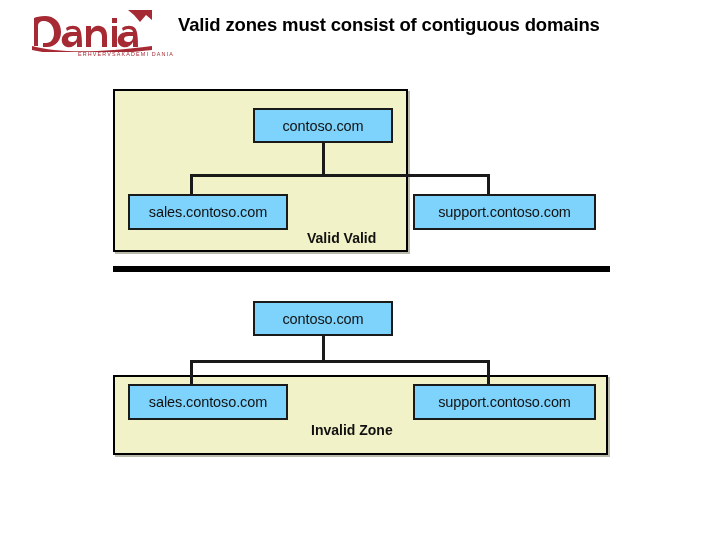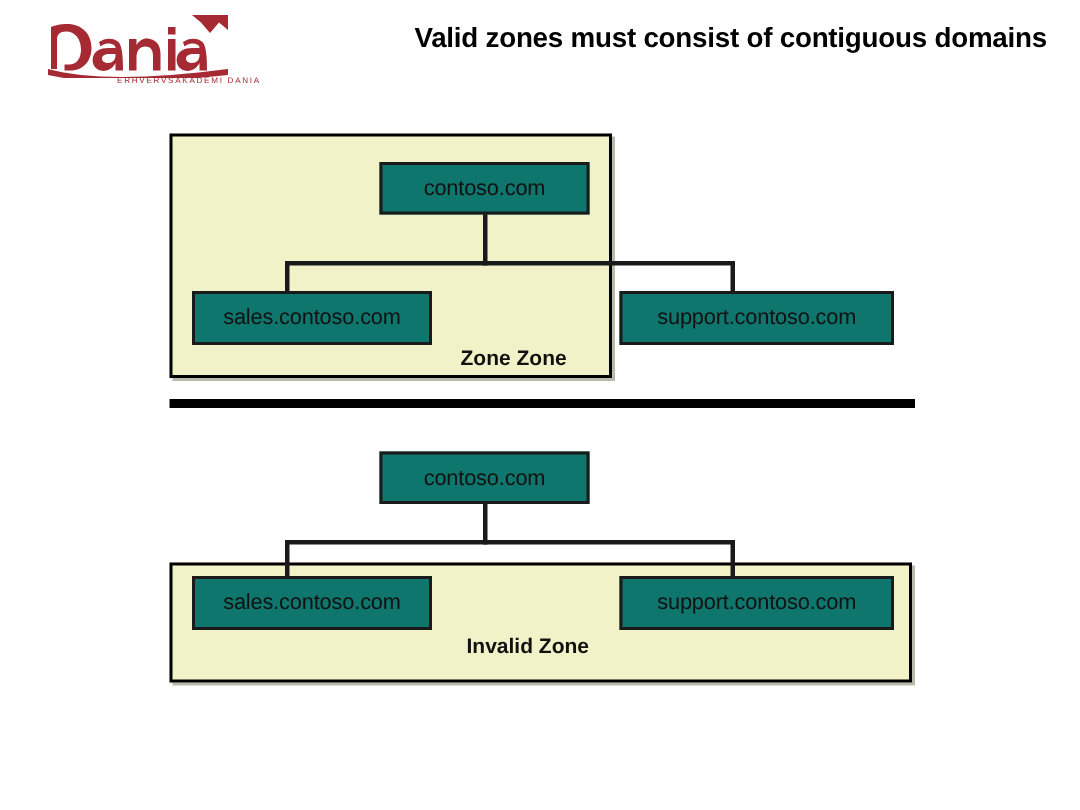--- a/index.html
+++ b/index.html
@@ -44,21 +44,21 @@
     color: #A62A33;
     font-family: "Liberation Sans", sans-serif;
     white-space: nowrap;
   }
 
   #slide-title {
     position: absolute;
     left: 178px;
     top: 14px;
     width: 520px;
-    text-align: right;
+    text-align: left;
     font-size: 18.5px;
     font-weight: bold;
     letter-spacing: -0.15px;
     color: #000000;
     font-family: "Liberation Sans", sans-serif;
     white-space: nowrap;
   }
 
   
   #figure-area {
@@ -81,21 +81,21 @@
     position: absolute;
     font-size: 14px;
     font-weight: bold;
     color: #111111;
     font-family: "Liberation Sans", sans-serif;
     white-space: nowrap;
   }
 
   .node-box {
     position: absolute;
-    background: #0f766e;
+    background: #7dd3fc;
     border: 2px solid #1a1a1a;
     box-sizing: border-box;
     display: flex;
     align-items: center;
     justify-content: center;
     font-size: 14.5px;
     color: #111111;
     font-family: "Liberation Sans", sans-serif;
     white-space: nowrap;
     letter-spacing: -0.1px;
@@ -153,21 +153,21 @@
 
   <div id="slide-title">Valid zones must consist of contiguous domains</div>
 </div>
 
 <div id="figure-area">
 
   <div>
 
     <div class="zone-box" style="left:113px; top:17px; width:295px; height:163px;"></div>
 
-    <div class="zone-label" style="left:307px; top:158px;">Zone Zone</div>
+    <div class="zone-label" style="left:307px; top:158px;">Valid Valid</div>
 
     <div class="connector v" style="left:322px; top:69px; height:36px;"></div>
     <div class="connector h" style="left:190px; top:102px; width:300px;"></div>
     <div class="connector v" style="left:190px; top:102px; height:33px;"></div>
     <div class="connector v" style="left:487px; top:102px; height:33px;"></div>
 
     <div class="node-box" style="left:253px; top:36px; width:140px; height:35px;">contoso.com</div>
 
     <div class="node-box" style="left:128px; top:122px; width:160px; height:36px;">sales.contoso.com</div>
 

